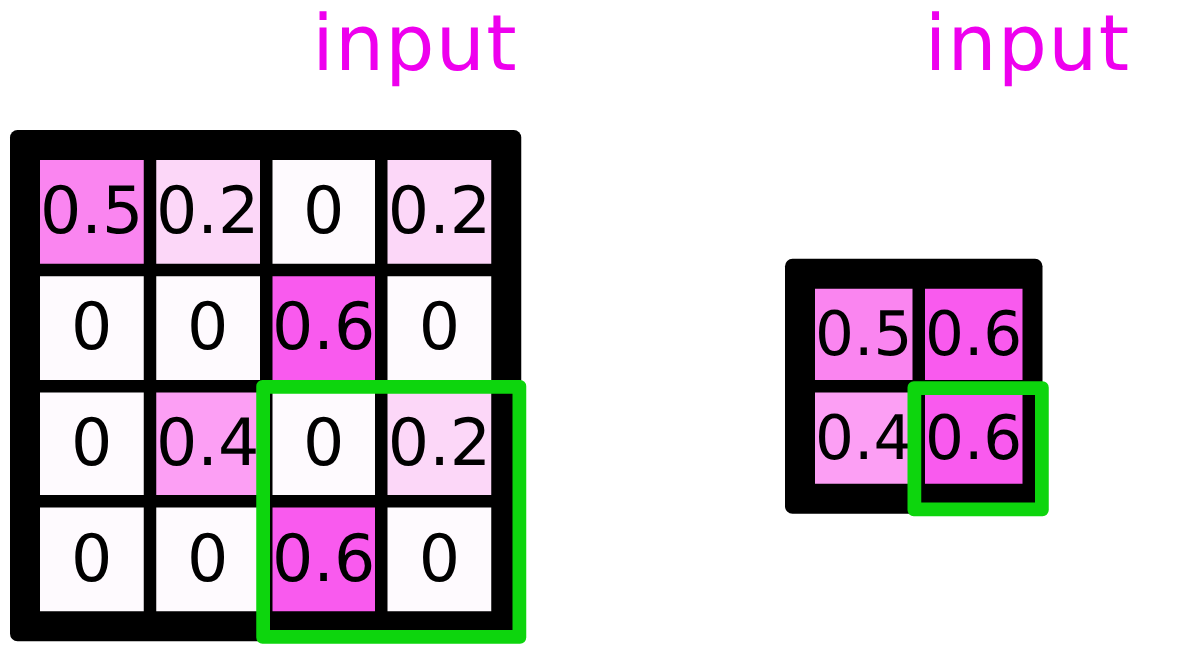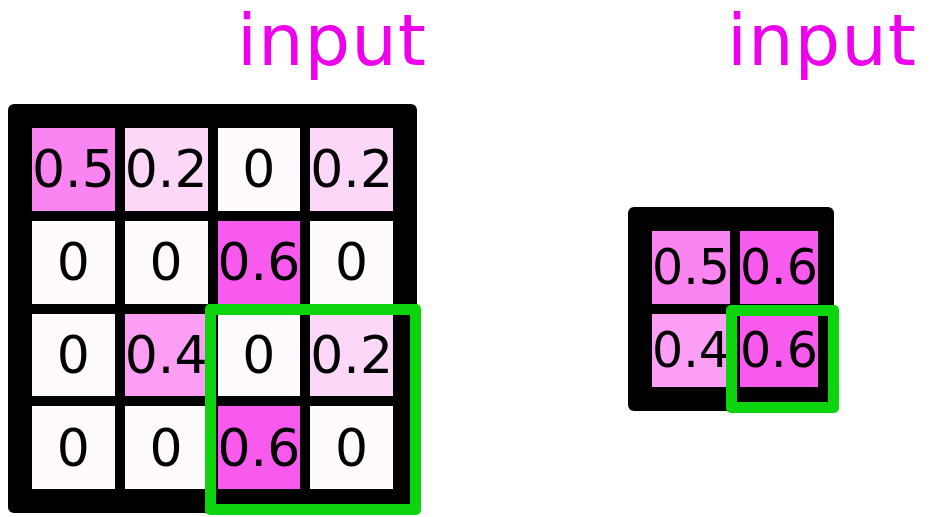--- a/index.html
+++ b/index.html
@@ -7,21 +7,21 @@
     width: 943px; height: 517px;
     position: relative;
     background: #ffffff;
     overflow: hidden;
     font-family: "DejaVu Sans", "Liberation Sans", sans-serif;
   }
   .title {
     position: absolute;
     top: 4px;
     transform: translateX(-50%);
-    font-size: 72px;
+    font-size: 62px;
     line-height: 1.0;
     letter-spacing: 1px;
     color: #ee00ee;
     white-space: nowrap;
   }
   #input-title  { left: 332px; }
   #output-title { left: 822px; }
 
   .grid {
     position: absolute;

